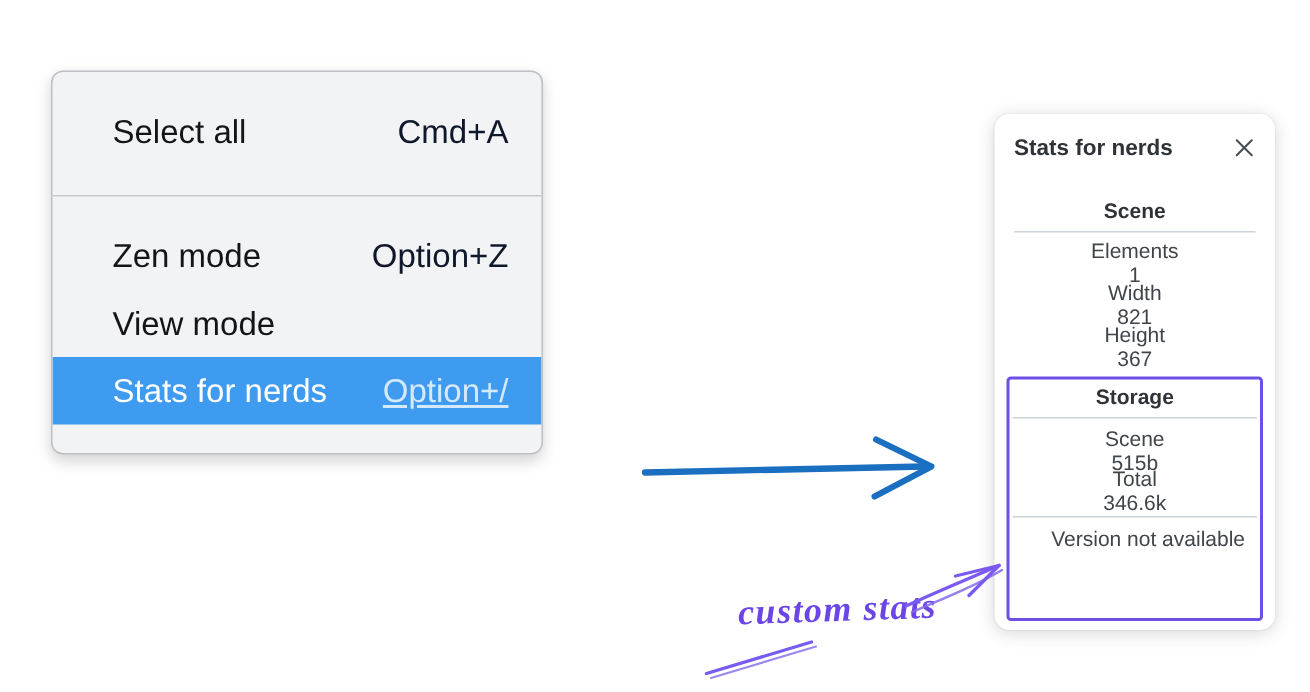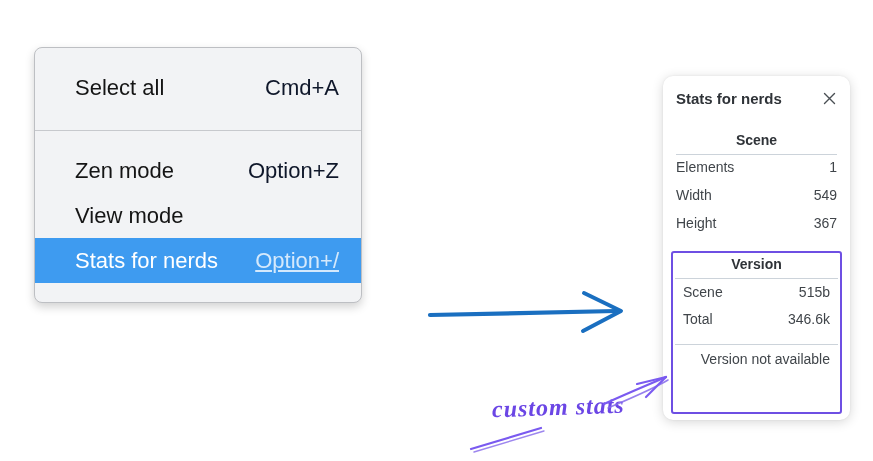--- a/index.html
+++ b/index.html
@@ -54,22 +54,22 @@
     width: 18px; height: 18px;
     display: flex; align-items: center; justify-content: center;
     cursor: pointer; background: none; border: none; padding: 0;
   }
   .section-heading {
     font-weight: 700; font-size: 14px; text-align: center; color: #2f3338;
   }
   .heading-scene { margin-top: 25px; }
   .panel-hr { border: none; border-top: 1px solid #ccd3da; margin: 6px 13px 0; }
   .stat-row {
-    display: flex; justify-content: space-between; align-items: flex-start;
-    height: 28px; margin: 0 13px;
+    display: flex; justify-content: space-between; align-items: center;
+    height: 28px; margin: 0 13px; flex-direction: column;
   }
   .stat-rows-scene { margin-top: 4px; }
 
   .annotation-box {
     position: absolute; left: 8px; top: 175px; width: 171px; height: 163px;
     border: 2px solid #6e4fe3;
     border-radius: 3px;
   }
   .annotation-box .section-heading { margin-top: 3px; }
   .annotation-box .panel-hr { margin: 6px 2px 0; }
@@ -135,30 +135,30 @@
 
   <div class="section-heading heading-scene">Scene</div>
   <hr class="panel-hr">
   <div class="stat-rows-scene">
     <div class="stat-row">
       <span>Elements</span>
       <span>1</span>
     </div>
     <div class="stat-row">
       <span>Width</span>
-      <span>549</span>
+      <span>821</span>
     </div>
     <div class="stat-row">
       <span>Height</span>
       <span>367</span>
     </div>
   </div>
 
   <div class="annotation-box">
-    <div class="section-heading">Version</div>
+    <div class="section-heading">Storage</div>
     <hr class="panel-hr">
     <div class="box-rows">
       <div class="stat-row">
         <span>Scene</span>
         <span>515b</span>
       </div>
       <div class="stat-row">
         <span>Total</span>
         <span>346.6k</span>
       </div>

